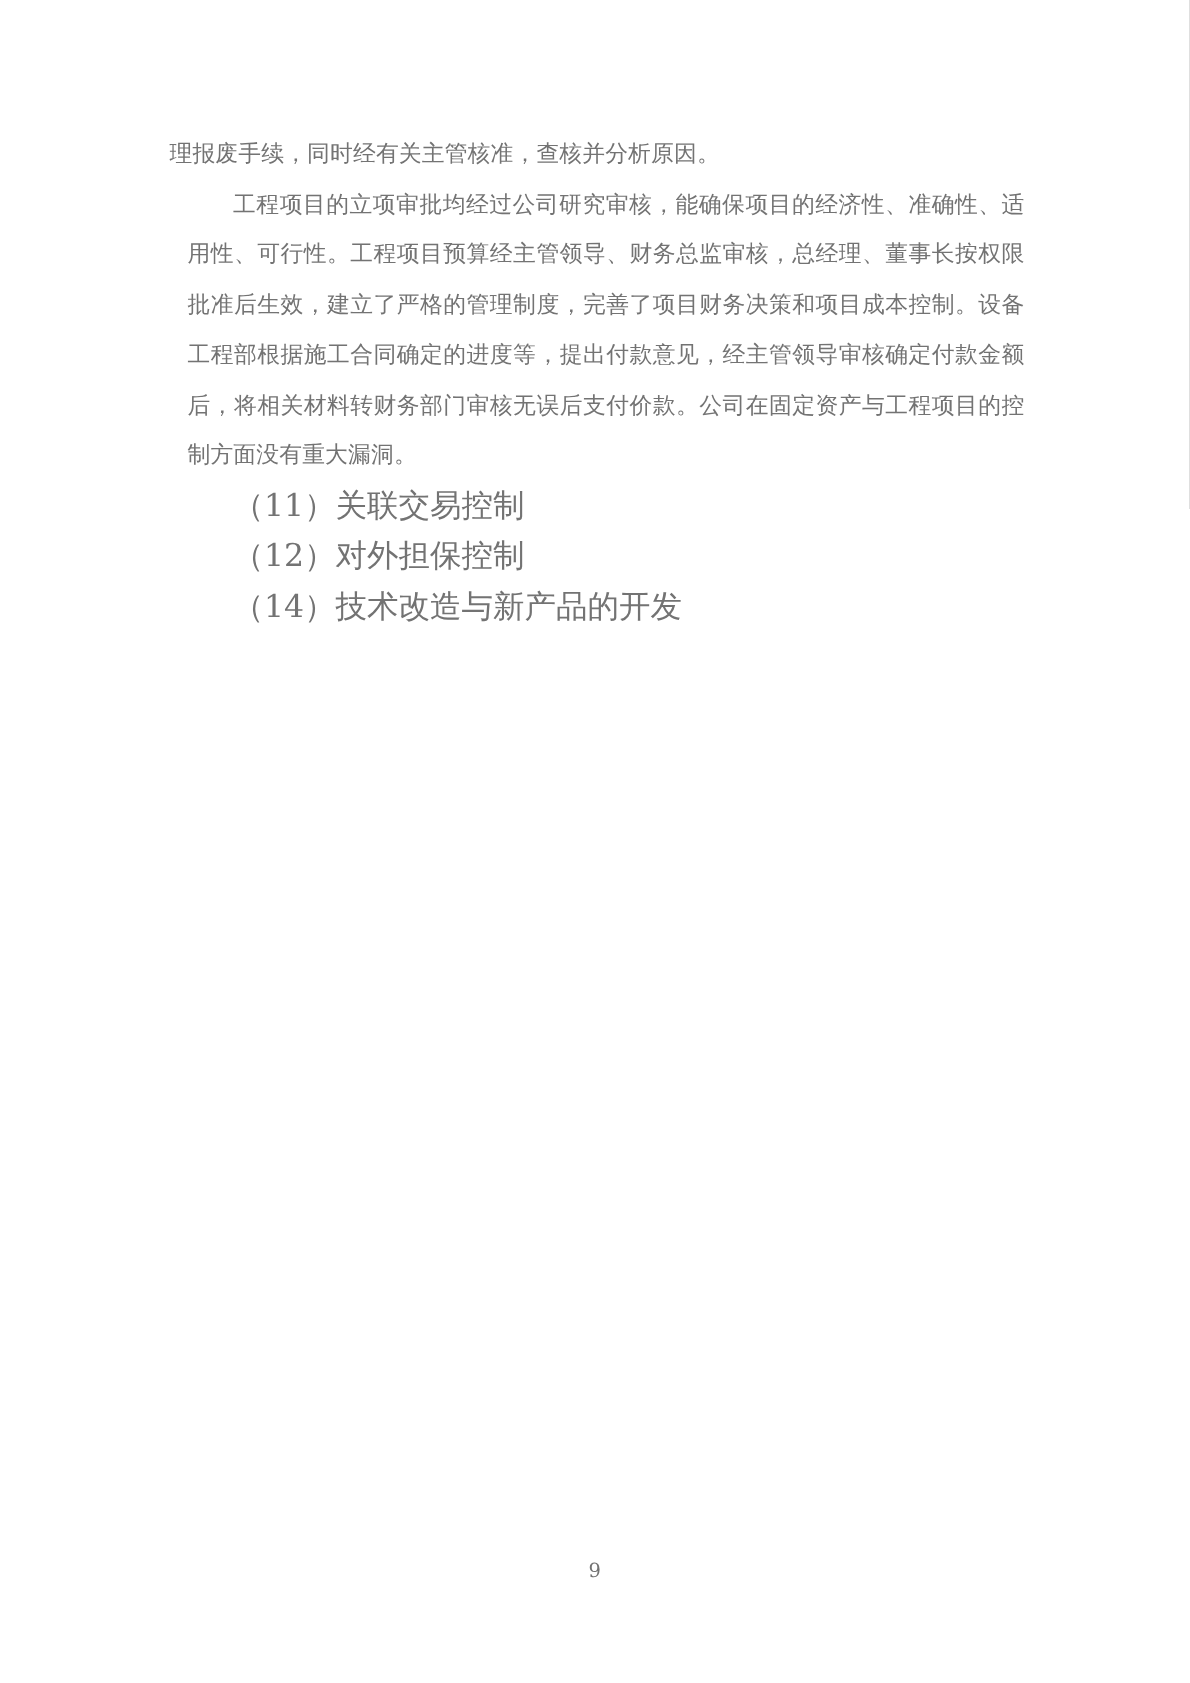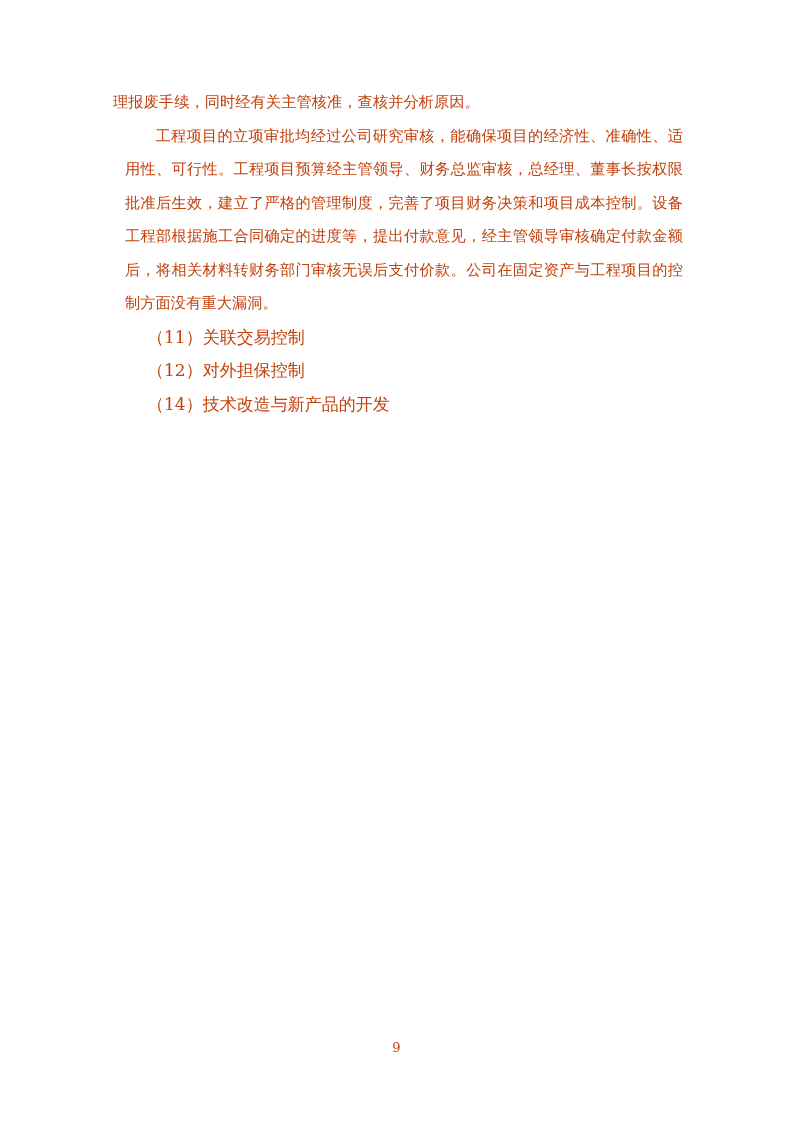--- a/index.html
+++ b/index.html
@@ -9,42 +9,42 @@
   }
   .page {
     position: relative;
     width: 793px;
     height: 1122px;
     background: #ffffff;
     margin: 0 auto;
     box-sizing: border-box;
     overflow: hidden;
     font-family: "DejaVu Serif", "Liberation Serif", serif;
-    color: #c2410c;
+    color: #737373;
   }
   .content {
     position: absolute;
     left: 113px;
     top: 86px;
     width: 570px;
   }
   .para {
     font-size: 15.2px;
     line-height: 33.5px;
     text-align: justify;
     text-justify: inter-ideograph;
     margin: 0;
     letter-spacing: 0.1px;
   }
   .indent {
     text-indent: 2em;
     margin-left: 12px;
   }
   .heading {
-    font-size: 17px;
+    font-size: 21px;
     line-height: 33.5px;
     margin: 0;
     text-indent: 2em;
   }
   .pagenum {
     position: absolute;
     left: 0;
     right: 0;
     top: 1040px;
     text-align: center;

